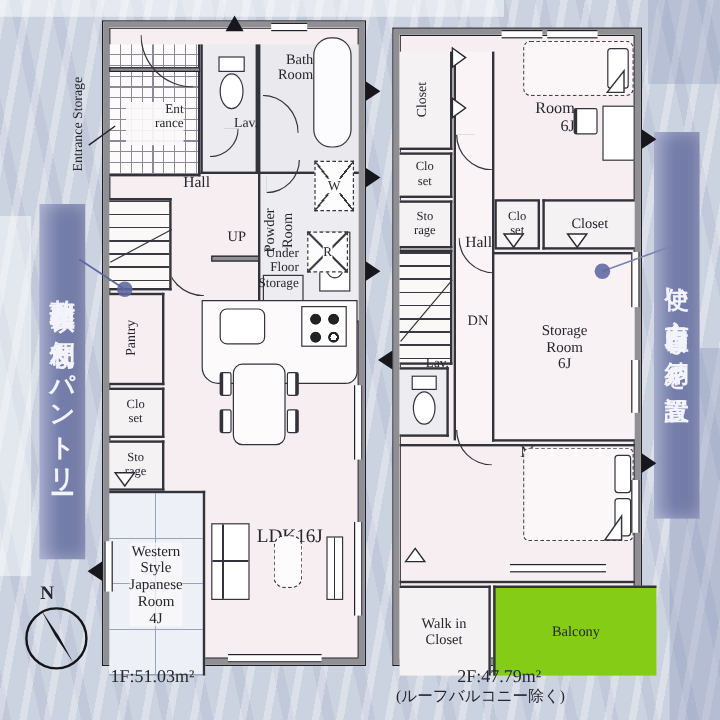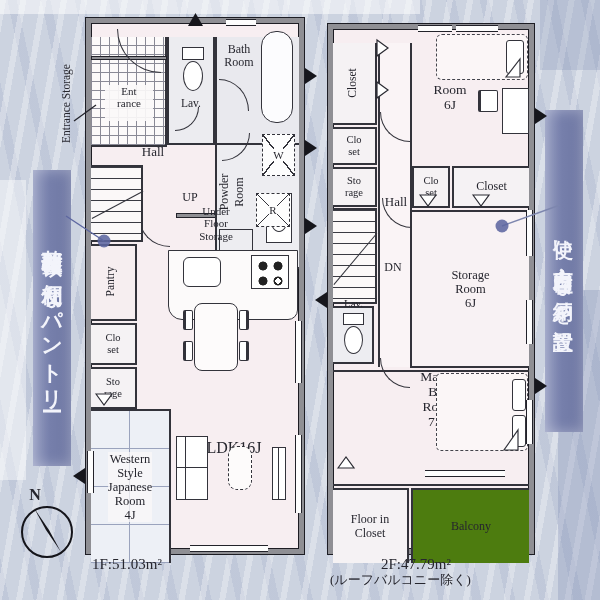--- a/index.html
+++ b/index.html
@@ -8,21 +8,21 @@
        background-image:
          repeating-linear-gradient(100deg, rgba(255,255,255,.30) 0 6px, rgba(205,211,226,0) 6px 20px),
          repeating-linear-gradient(78deg, rgba(122,136,178,.14) 0 9px, transparent 9px 33px);
        font-family:"Liberation Serif","DejaVu Serif",serif;}
   .abs{position:absolute;box-sizing:border-box;}
   .plan{position:absolute;box-sizing:border-box;border:5px solid #8f8f94;
         box-shadow:0 0 0 1px #1d1d24, inset 0 0 0 1px #1d1d24;background:#f7eef1;}
   .room{position:absolute;box-sizing:border-box;margin-top:14px;}
   .flexc{display:flex;align-items:center;justify-content:center;text-align:center;}
   .lbl{position:absolute;font-family:"Liberation Serif","DejaVu Serif",serif;color:#26262e;
-       white-space:pre-line;text-align:center;line-height:1.12;}
+       white-space:pre-line;text-align:right;line-height:1.12;}
   .lblin{font-family:"Liberation Serif","DejaVu Serif",serif;color:#26262e;
        white-space:pre-line;text-align:center;line-height:1.12;}
   .vlabel{position:absolute;transform:rotate(-90deg);white-space:nowrap;text-align:center;
        font-family:"Liberation Serif","DejaVu Serif",serif;color:#26262e;}
   .wallh{position:absolute;background:#8f8f94;border:1px solid #22222a;box-sizing:border-box;}
   .arc{position:absolute;box-sizing:border-box;}
   .arc-tr{border-left:1.4px solid #33333b;border-bottom:1.4px solid #33333b;border-bottom-left-radius:100% 100%;}
   .arc-tl{border-right:1.4px solid #33333b;border-bottom:1.4px solid #33333b;border-bottom-right-radius:100% 100%;}
   .arc-bl{border-right:1.4px solid #33333b;border-top:1.4px solid #33333b;border-top-right-radius:100% 100%;}
   .win-h{position:absolute;background:#fdfdfd;border-top:1px solid #22222a;border-bottom:1px solid #22222a;height:7px;box-sizing:border-box;}
@@ -211,25 +211,25 @@
   <div class="lbl" style="left:74px;top:340px;width:64px;height:62px;font-size:13.5px;">Master
 Bed
 Room
 7.5J</div>
   <div class="abs" style="left:103px;top:344px;width:92px;height:78px;border:1.3px dashed #44444c;background:#fbf6f7;border-radius:5px;"></div>
   <div class="abs" style="left:179px;top:350px;width:14px;height:32px;border:1.2px solid #33333b;background:#fff;border-radius:3px;"></div>
   <div class="abs" style="left:179px;top:386px;width:14px;height:32px;border:1.2px solid #33333b;background:#fff;border-radius:3px;"></div>
   <div class="arc arc-tr" style="left:47px;top:329px;width:30px;height:30px;"></div>
 
   <div class="room flexc" style="left:0;top:445px;width:76px;height:75px;background:#f5f2f4;border-top:2.5px solid #33333b;border-right:2.5px solid #33333b;">
-    <span class="lblin" style="font-size:12px;">Floor in
+    <span class="lblin" style="font-size:12px;">Walk in
 Closet</span>
   </div>
 
-  <div class="room flexc" style="left:78px;top:445px;width:118px;height:75px;background:#4d7c0f;border-top:2.5px solid #33333b;border-left:2.5px solid #33333b;">
+  <div class="room flexc" style="left:78px;top:445px;width:136px;height:75px;background:#84cc16;border-top:2.5px solid #33333b;border-left:2.5px solid #33333b;">
     <span class="lblin" style="font-size:12px;">Balcony</span>
   </div>
   <div class="win-h" style="left:92px;top:441px;width:80px;"></div>
 
   <div class="win-h" style="left:85px;top:-4px;width:34px;"></div>
   <div class="win-h" style="left:123px;top:-4px;width:42px;"></div>
   <div class="win-v" style="left:193px;top:181px;height:46px;"></div>
   <div class="win-v" style="left:193px;top:271px;height:44px;"></div>
   <div class="win-v" style="left:193px;top:371px;height:44px;"></div>
 </div>

